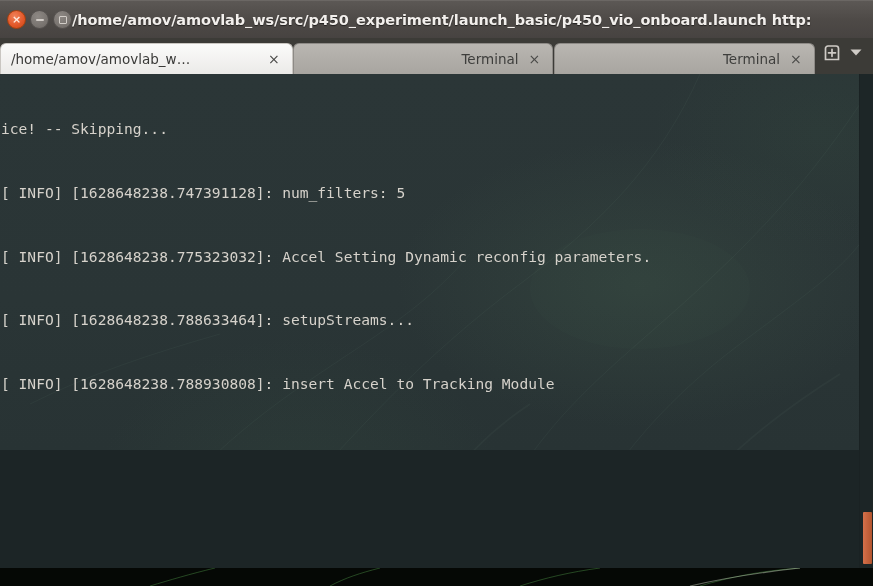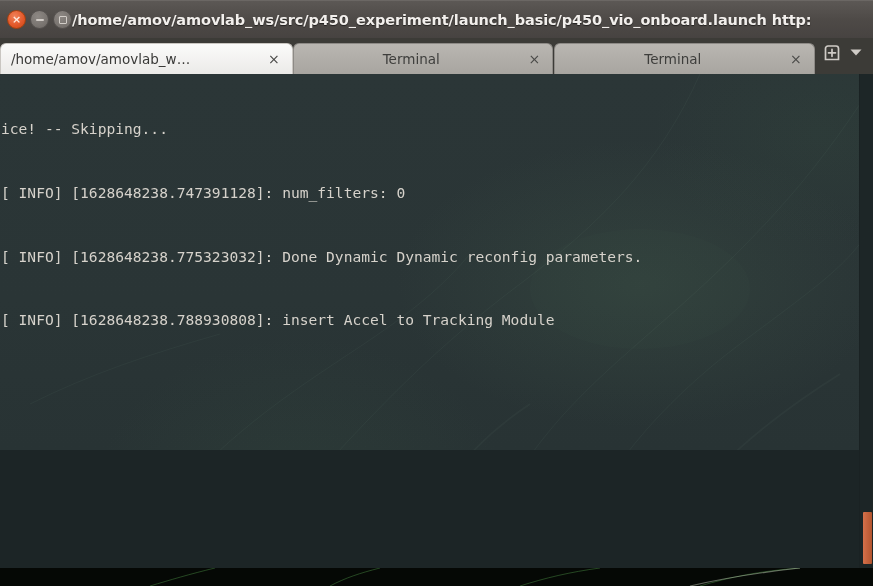--- a/index.html
+++ b/index.html
@@ -131,21 +131,21 @@
   }
   .tab.inactive + .tab.inactive { margin-left: 1px; }
 
   .tab .tab-label {
     flex: 1;
     white-space: nowrap;
     overflow: hidden;
     padding: 0 6px 0 10px;
   }
   .tab.active .tab-label { text-align: left; }
-  .tab.inactive .tab-label { text-align: center; }
+  .tab.inactive .tab-label { text-align: right; }
 
   .tab .tab-close {
     width: 20px;
     text-align: center;
     font-size: 14px;
     color: #4a4a48;
     padding-right: 8px;
     line-height: 1;
   }
 
@@ -302,22 +302,23 @@
       </g>
       <g fill="none" stroke="#a8cbb0" stroke-opacity="0.09" stroke-width="1.6">
         <path d="M640 494 C 690 410, 760 350, 840 300"></path>
         <path d="M400 494 C 430 420, 470 370, 530 330"></path>
       </g>
       <ellipse cx="640" cy="215" rx="110" ry="60" fill="#6f9a78" fill-opacity="0.05" stroke="none"></ellipse>
     </svg>
 
     <div class="term-lines">
       <div class="tline c-info">ice! -- Skipping...</div>
-      <div class="tline c-info">[ INFO] [1628648238.747391128]: num_filters: 0</div>
-      <div class="tline c-info">[ INFO] [1628648238.775323032]: Done Dynamic Dynamic reconfig parameters.</div>
+      <div class="tline c-info">[ INFO] [1628648238.747391128]: num_filters: 5</div>
+      <div class="tline c-info">[ INFO] [1628648238.775323032]: Accel Setting Dynamic reconfig parameters.</div>
+      <div class="tline c-info">[ INFO] [1628648238.788633464]: setupStreams...</div>
       <div class="tline c-info">[ INFO] [1628648238.788930808]: insert Accel to Tracking Module</div>
       
       
       
       
       
       
       
       
       

